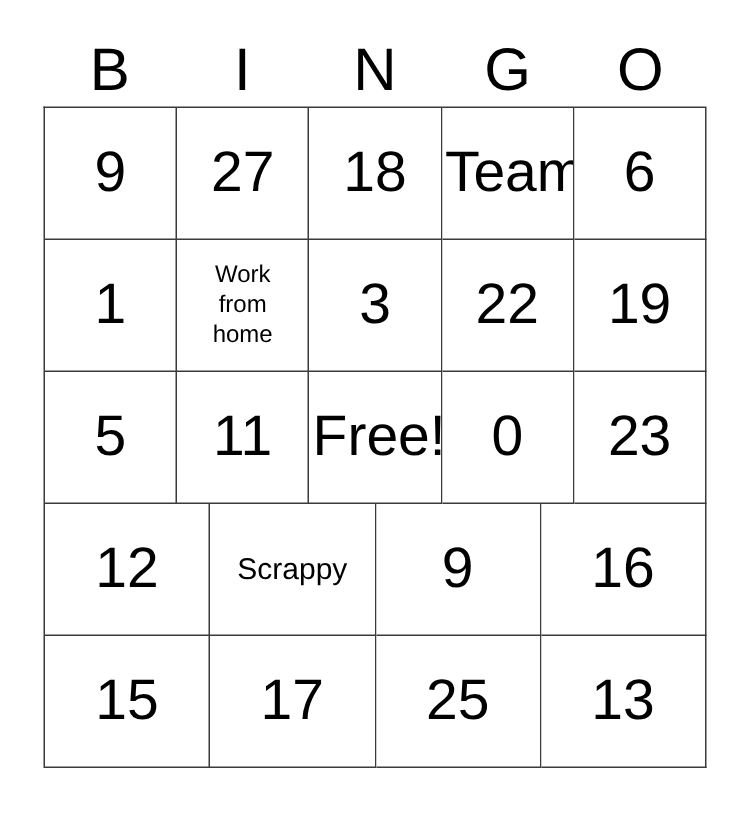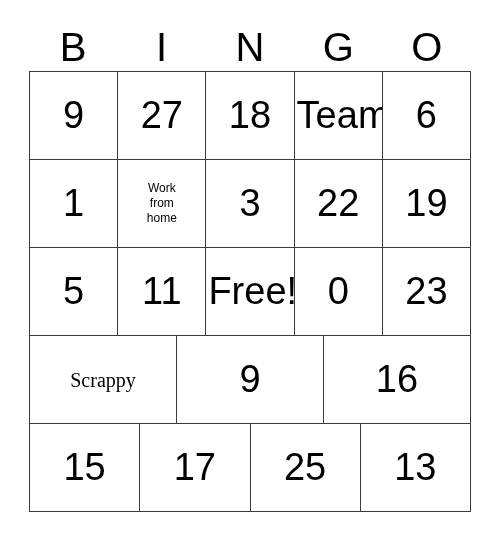--- a/index.html
+++ b/index.html
@@ -73,25 +73,24 @@
     color: #000000;
   }
   
   .size-large .cell-text {
     font-size: 38px;
   }
   
   .size-medium .cell-text {
     font-size: 20px;
     line-height: 1.1;
-    font-family: Liberation Serif, serif;
   }
   
   .size-small .cell-text {
-    font-size: 12px;
+    font-size: 16px;
     line-height: 1.25;
     white-space: pre-line;
   }
 </style>
 </head>
 <body>
 
 <div class="card">
 
   <div class="header-row">
@@ -164,20 +163,23 @@
       </div>
       <div class="cell size-large">
         <span class="cell-text">0</span>
       </div>
       <div class="cell size-large">
         <span class="cell-text">23</span>
       </div>
     </div>
 
     <div class="grid-row">
+      <div class="cell size-large">
+        <span class="cell-text">12</span>
+      </div>
       <div class="cell size-medium">
         <span class="cell-text">Scrappy</span>
       </div>
       <div class="cell size-large">
         <span class="cell-text">9</span>
       </div>
       <div class="cell size-large">
         <span class="cell-text">16</span>
       </div>
     </div>

